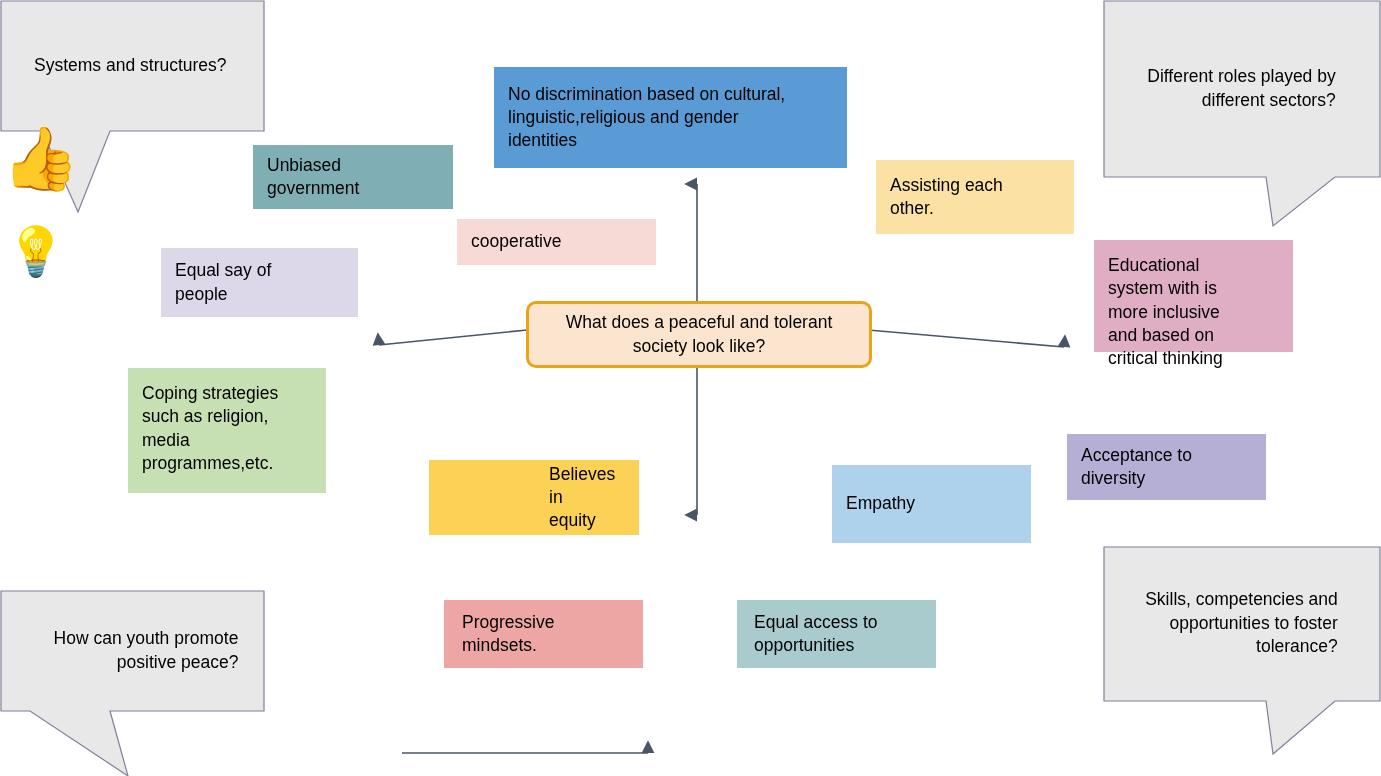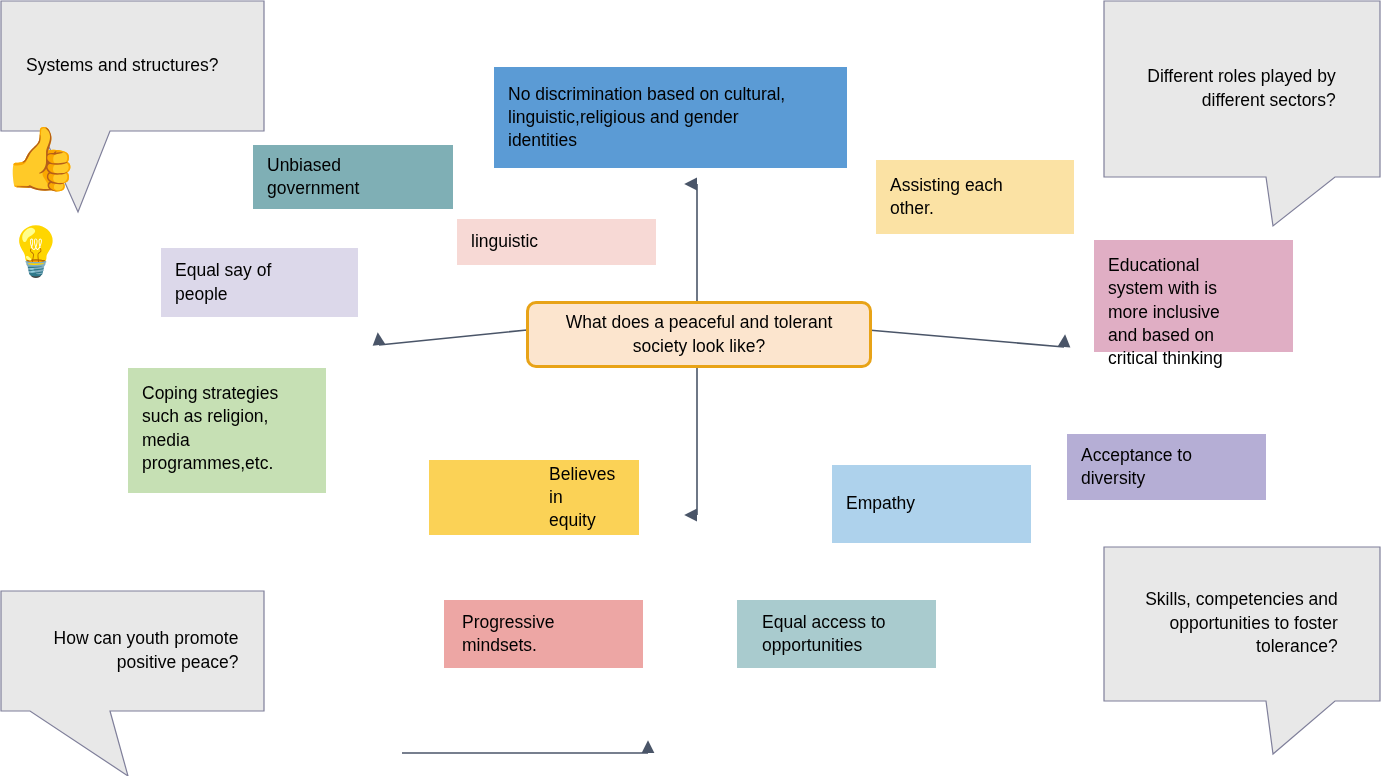--- a/index.html
+++ b/index.html
@@ -96,21 +96,21 @@
 
     <polyline points="379,345 527,330 697,331 868,330 1064,347" fill="none" stroke="#4A5568" stroke-width="1.6" marker-start="url(#ah-left)" marker-end="url(#ah-right)"></polyline>
 
     <line x1="402" y1="753" x2="648" y2="753" stroke="#4A5568" stroke-width="1.6" marker-end="url(#ah-plain)"></line>
   </svg>
 
   <div class="callout-wrap" style="left:0px; top:0px; width:272px; height:215px;">
     <svg width="272" height="215" viewBox="0 0 272 215">
       <path d="M1,1 L264,1 L264,131 L110,131 L78,212 L42,131 L1,131 Z" fill="#E8E8E8" stroke="#7F7F9A" stroke-width="1.2"></path>
     </svg>
-    <div class="callout-text" style="left:0px; top:0px; width:295px; height:131px; justify-content:flex-start; text-align:left; padding-left:26px;">Systems and structures?</div>
+    <div class="callout-text" style="left:0px; top:0px; width:295px; height:131px; justify-content:flex-start; text-align:left; padding-left:34px;">Systems and structures?</div>
   </div>
 
   <div class="callout-wrap" style="left:1103px; top:0px; width:278px; height:230px;">
     <svg width="278" height="230" viewBox="0 0 278 230">
       <path d="M1,1 L277,1 L277,177 L232,177 L170,226 L163,177 L1,177 Z" fill="#E8E8E8" stroke="#7F7F9A" stroke-width="1.2"></path>
     </svg>
     <div class="callout-text" style="left:0px; top:0px; width:277px; height:177px;">Different roles played by
 different sectors?</div>
   </div>
 
@@ -131,21 +131,21 @@
 tolerance?</div>
   </div>
 
   <div class="node" style="left:494px; top:67px; width:353px; height:101px; background:#5B9BD5;">No discrimination based on cultural,
 linguistic,religious and gender
 identities</div>
 
   <div class="node" style="left:253px; top:145px; width:200px; height:64px; background:#7FAFB5;">Unbiased
 government</div>
 
-  <div class="node" style="left:457px; top:219px; width:199px; height:46px; background:#F7D9D5;">linguistic</div>
+  <div class="node" style="left:457px; top:219px; width:199px; height:46px; background:#F7D9D5;">cooperative</div>
 
   <div class="node" style="left:161px; top:248px; width:197px; height:69px; background:#DCD8EA;">Equal say of
 people</div>
 
   <div class="node" style="left:876px; top:160px; width:198px; height:74px; background:#FBE2A4;">Assisting each
 other.</div>
 
   <div class="node" style="left:1094px; top:240px; width:199px; height:112px; background:#E0AEC4; align-items:flex-start; padding-top:14px;">Educational
 system with is
 more inclusive
@@ -161,21 +161,21 @@
 diversity</div>
 
   <div class="node" style="left:429px; top:460px; width:210px; height:75px; background:#FBD256; padding-left:120px;">Believes in
 equity</div>
 
   <div class="node" style="left:832px; top:465px; width:199px; height:78px; background:#AED2EC;">Empathy</div>
 
   <div class="node" style="left:444px; top:600px; width:199px; height:68px; background:#EDA6A4; padding-left:18px;">Progressive
 mindsets.</div>
 
-  <div class="node" style="left:737px; top:600px; width:199px; height:68px; background:#A9CBCE; padding-left:25px;">Equal access to
+  <div class="node" style="left:737px; top:600px; width:199px; height:68px; background:#A9CBCE; padding-left:17px;">Equal access to
 opportunities</div>
 
   <div class="node center-node" style="left:526px; top:301px; width:346px; height:67px;">What does a peaceful and tolerant
 society look like?</div>
 
   <span class="emoji" style="left:2px; top:128px; font-size:62px;">👍</span>
 
   <span class="emoji" style="left:6px; top:228px; font-size:48px;">💡</span>
 
 </div>

